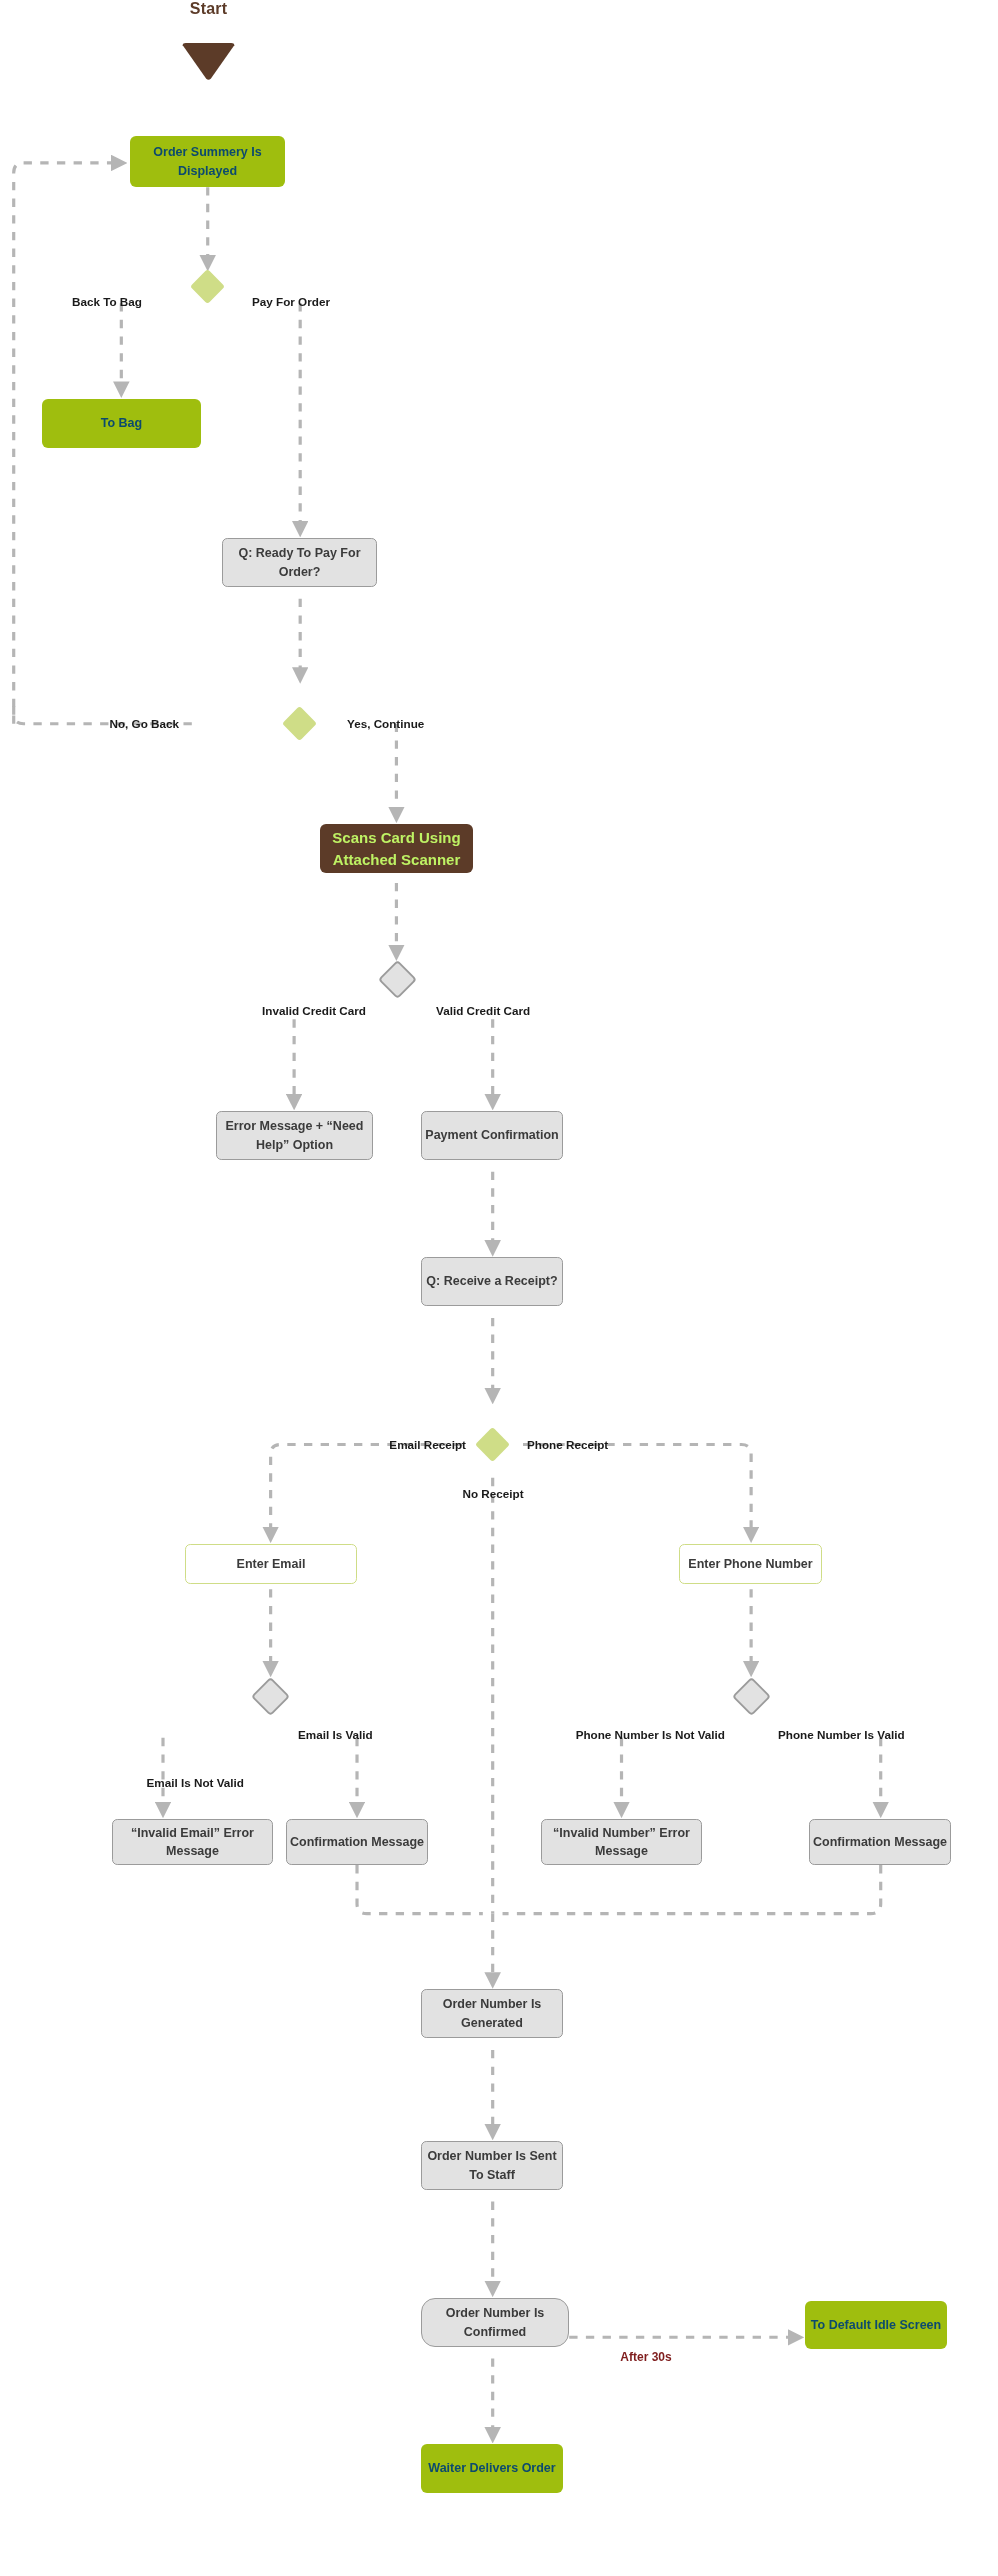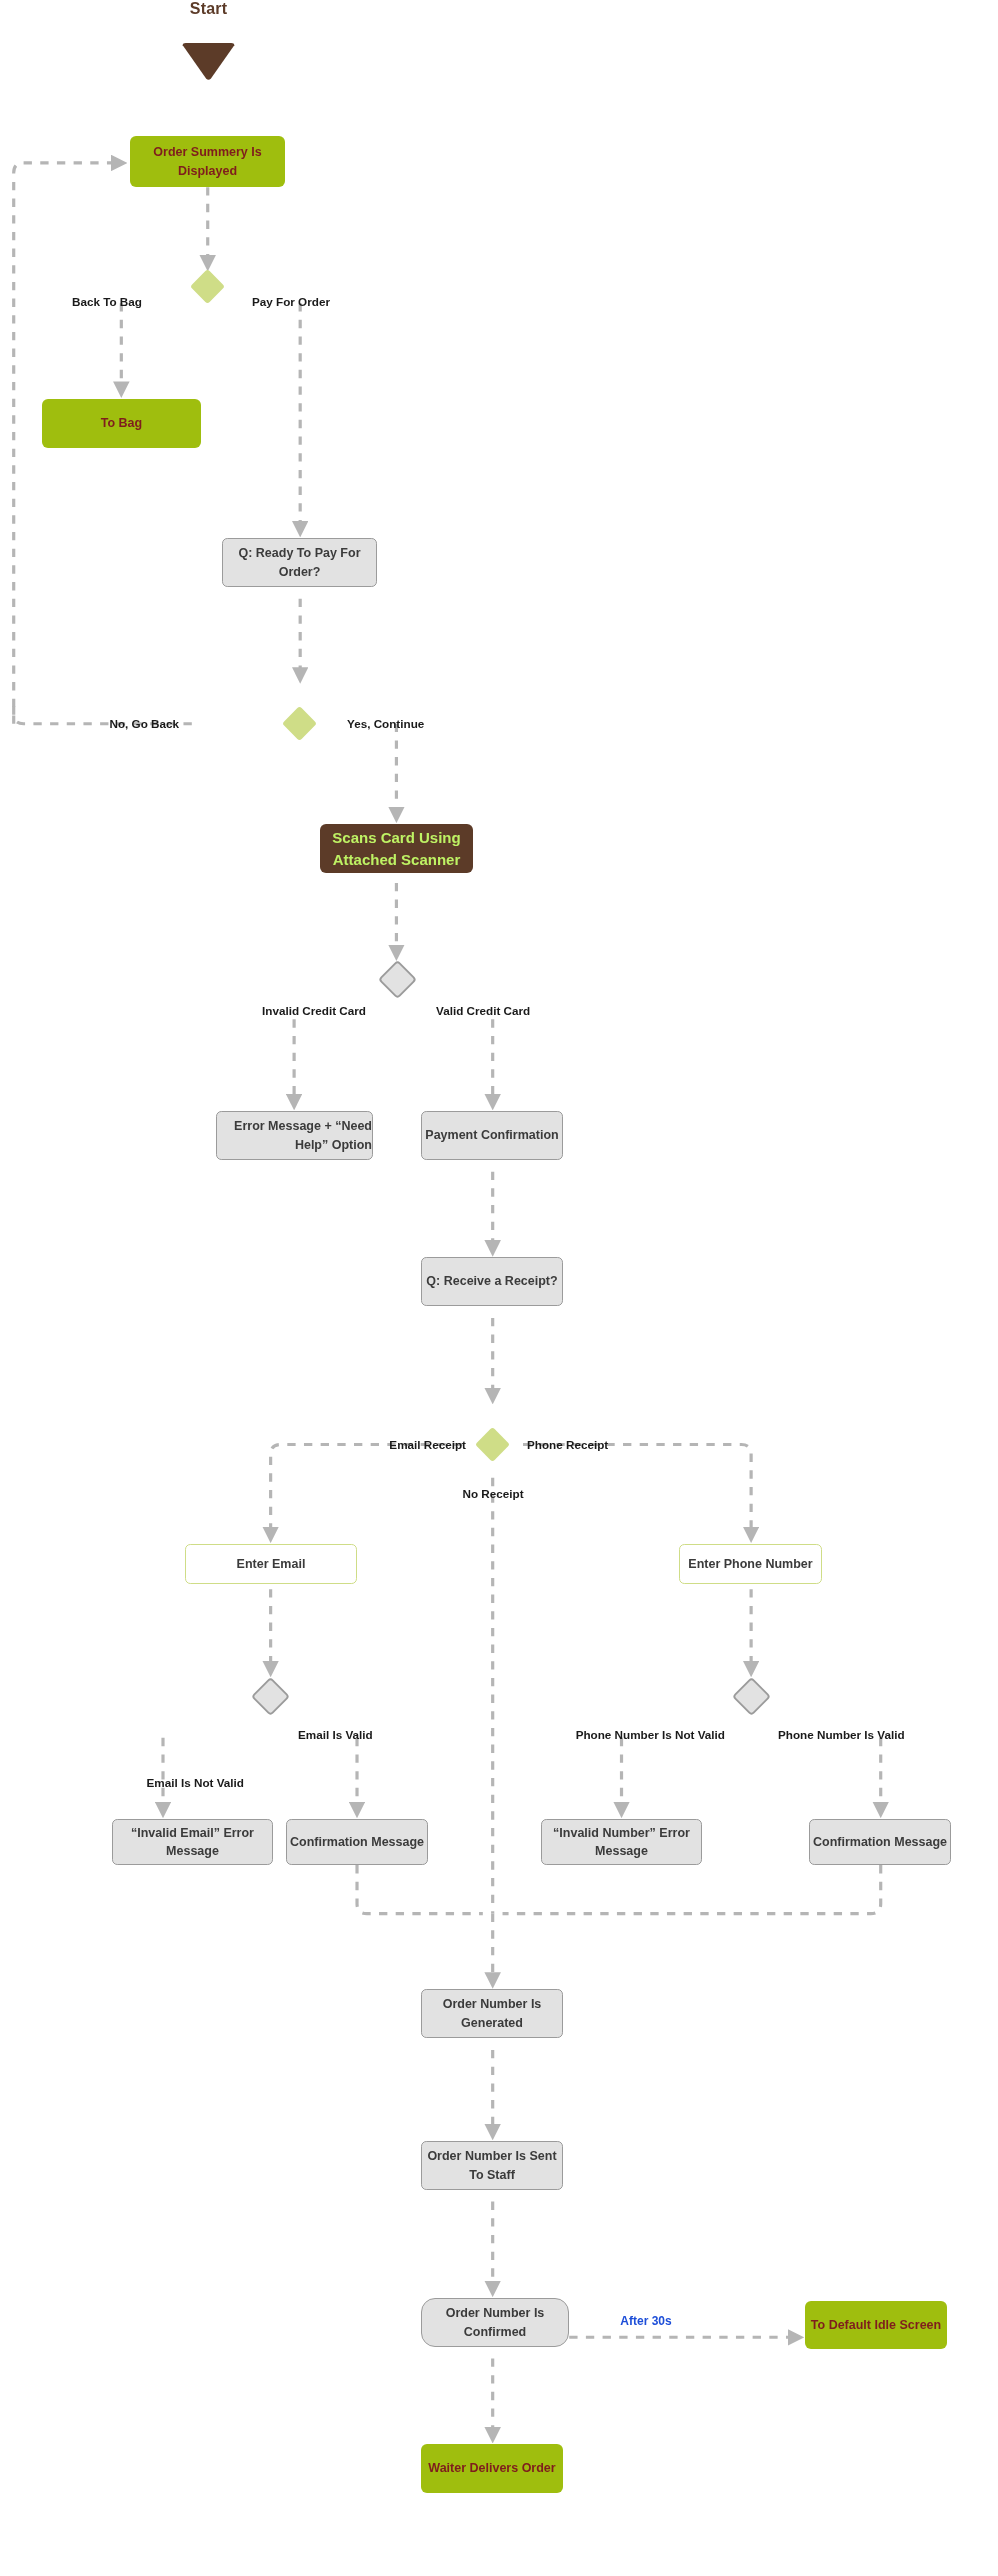--- a/index.html
+++ b/index.html
@@ -31,21 +31,21 @@
     display: flex;
     align-items: center;
     justify-content: center;
     text-align: center;
     font-weight: bold;
     line-height: 1.45;
     border-radius: 5.3px;
   }
   .node-green {
     background: #9FBE0E;
-    color: #7f1d1d;
+    color: #0c4a6e;
     font-size: 12.5px;
     border-radius: 6px;
   }
   .node-brown {
     background: #5C3B28;
     color: #bef264;
     font-size: 15px;
     border-radius: 6px;
   }
   .node-gray {
@@ -69,21 +69,22 @@
   }
   .edge-label {
     position: absolute;
     color: #1A1A1A;
     font-size: 11.7px;
     font-weight: bold;
     white-space: nowrap;
     line-height: 1;
   }
   .edge-label.muted {
-    color: #1d4ed8;
+    color: #7f1d1d;
+    margin-top: 36px;
   }
   .diamond {
     position: absolute;
   }
 </style>
 </head>
 <body>
 
 <div id="canvas">
 
@@ -159,21 +160,21 @@
   </svg>
 
   <div class="node node-green" style="left:130px; top:136px; width:155px; height:51px;">Order Summery Is Displayed</div>
 
   <div class="node node-green" style="left:42px; top:399px; width:159px; height:49px;">To Bag</div>
 
   <div class="node node-gray" style="left:222px; top:538px; width:155px; height:49px;">Q: Ready To Pay For Order?</div>
 
   <div class="node node-brown" style="left:320px; top:824px; width:153px; height:49px;">Scans Card Using Attached Scanner</div>
 
-  <div class="node node-gray" style="left:216px; top:1111px; width:157px; height:49px;text-align:right;">Error Message + “Need Help” Option</div>
+  <div class="node node-gray" style="left:216px; top:1111px; width:157px; height:49px;">Error Message + “Need Help” Option</div>
 
   <div class="node node-gray" style="left:421px; top:1111px; width:142px; height:49px;">Payment Confirmation</div>
 
   <div class="node node-gray" style="left:421px; top:1257px; width:142px; height:49px;">Q: Receive a Receipt?</div>
 
   <div class="node node-outline" style="left:185px; top:1544px; width:172px; height:40px;">Enter Email</div>
 
   <div class="node node-outline" style="left:679px; top:1544px; width:143px; height:40px;">Enter Phone Number</div>
 
   <div class="node node-gray" style="left:82px; top:1819px; width:161px; height:46px;margin-left:30px;">“Invalid Email” Error Message</div>

